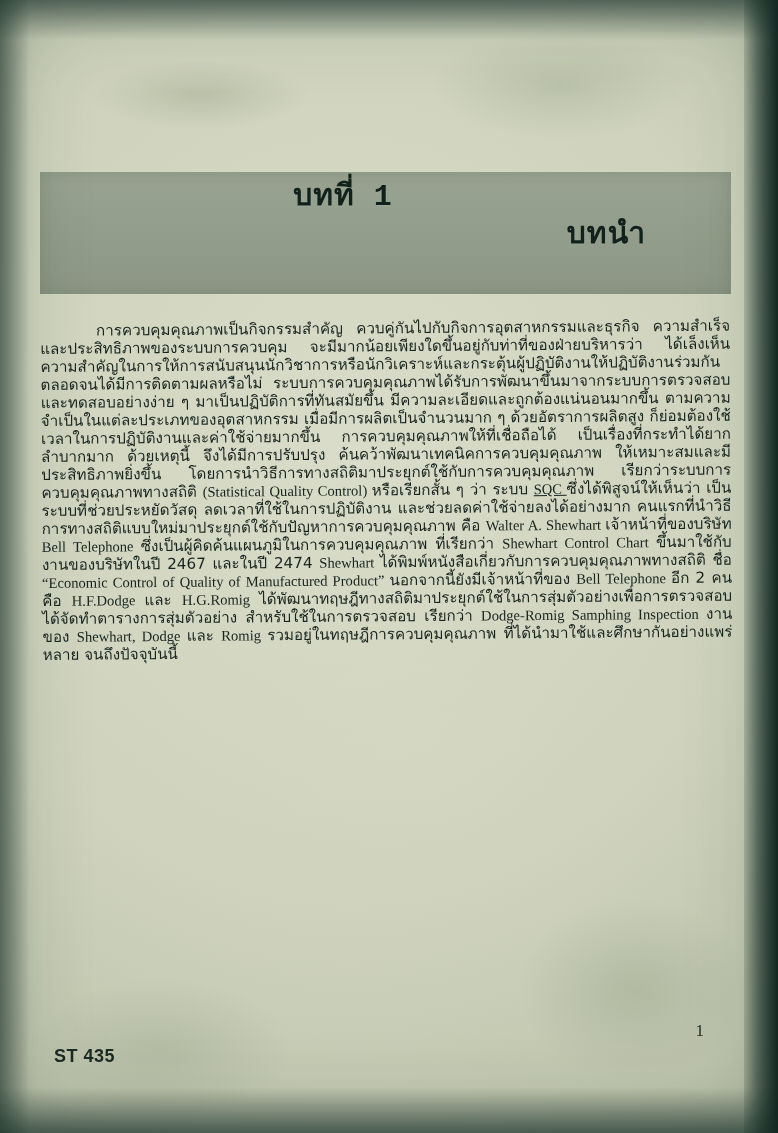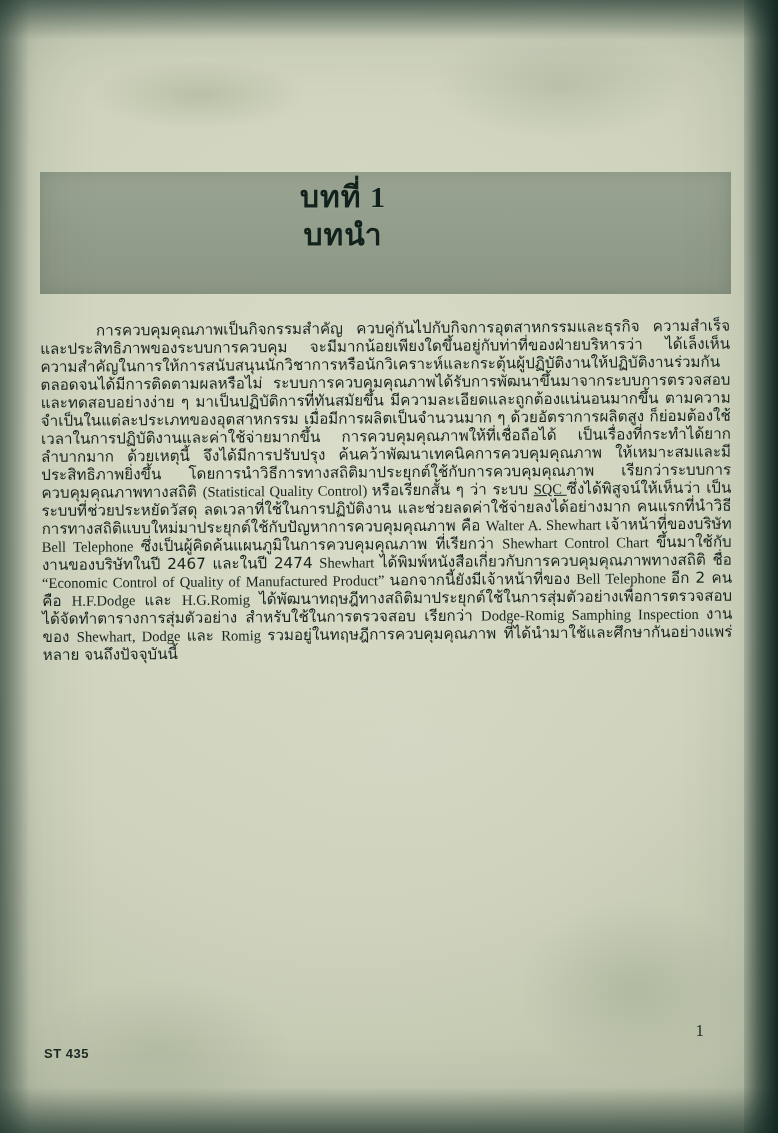--- a/index.html
+++ b/index.html
@@ -76,34 +76,35 @@
     background: linear-gradient(to bottom, #9aa492 0%, #939d8b 50%, #8d9786 100%);
     box-shadow: inset 0 0 18px rgba(120,130,112,0.55);
   }
   #banner-text {
     position: absolute;
     left: 40px;
     top: 178px;
     width: 606px;
     text-align: center;
     color: #11211c;
-    font-family: Liberation Serif, serif;
+    font-family: Liberation Mono, monospace;
     font-weight: bold;
     line-height: 1.28;
     text-shadow: 0 1px 0 rgba(255,255,255,0.10);
   }
   #chapter-number {
     font-size: 30px;
     letter-spacing: 1px;
     display: block;
   }
   #chapter-title {
     font-size: 30px;
     letter-spacing: 1px;
     display: block;
+    text-align: right;
   }
 
   
   #body-block {
     position: absolute;
     left: 40px;
     top: 322px;
     width: 690px;
     color: #17241f;
     font-family: "DejaVu Sans", sans-serif;
@@ -128,25 +129,25 @@
   #page-number {
     position: absolute;
     right: 74px;
     top: 1021px;
     font-family: "Liberation Serif", serif;
     font-size: 17px;
     color: #1b2a24;
   }
   #doc-code {
     position: absolute;
-    left: 44px;
+    left: 54px;
     top: 1046px;
     font-family: "Liberation Sans", sans-serif;
     font-weight: bold;
-    font-size: 13px;
+    font-size: 18px;
     letter-spacing: 0.5px;
     color: #1b2a24;
   }
 </style>
 </head>
 <body>
 
 <div id="scan">
 
   <div class="stain" style="left:90px; top:60px; width:220px; height:70px; background:radial-gradient(ellipse at center, rgba(168,176,150,0.55), rgba(168,176,150,0) 70%);"></div>

